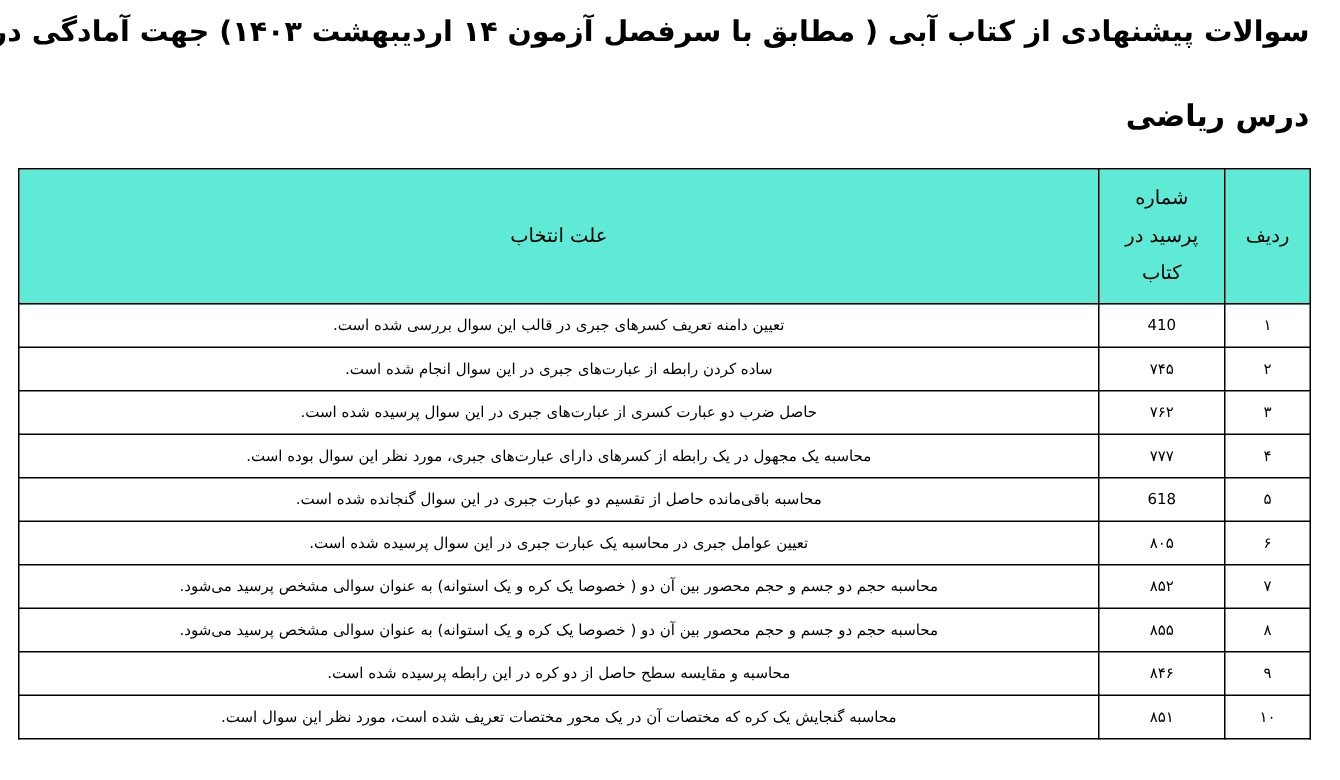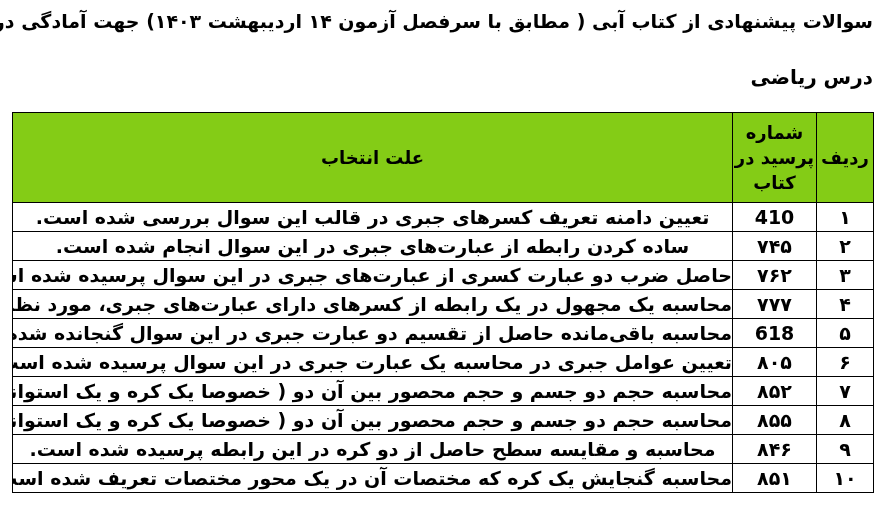--- a/index.html
+++ b/index.html
@@ -1,25 +1,25 @@
 <!DOCTYPE html>
 <html><head>
 <meta charset="utf-8">
 <style>
   html, body { margin: 0; padding: 0; background: #ffffff; }
   body { width: 893px; height: 520px; position: relative; overflow: hidden; font-family: "DejaVu Sans", sans-serif; color: #000; }
   .title { position: absolute; right: 20px; top: 6px; width: 860px; text-align: right; direction: rtl; font-weight: bold; font-size: 19px; line-height: 30px; white-space: nowrap; }
   .subtitle { position: absolute; right: 20px; top: 62px; text-align: right; direction: rtl; font-weight: bold; font-size: 20px; line-height: 30px; }
   table.main { position: absolute; left: 12px; top: 112px; width: 862px; border-collapse: collapse; direction: rtl; table-layout: fixed; }
   table.main td, table.main th { border: 1.5px solid #000; padding: 0; text-align: center; vertical-align: middle; }
-  table.main thead th { background: #84cc16; font-weight: bold; font-size: 18px; height: 89px; }
+  table.main thead th { background: #5eead4; font-weight: normal; font-size: 13px; height: 89px; }
   th.col-row { width: 56px; font-size: 14px; margin-top: 11px; }
   th.col-num { width: 83px; line-height: 25px; }
   th.col-reason { font-size: 13px; margin-top: 24px; }
-  table.main tbody td { height: 28px; font-size: 19px; font-weight: bold; }
+  table.main tbody td { height: 28px; font-size: 10px; font-weight: normal; }
   td.c-row, td.c-num { font-size: 13.5px; }
   td.c-reason { padding: 0 6px; white-space: nowrap; overflow: hidden; font-size: 12.5px; }
 </style>
 </head>
 <body>
 
 <div class="title">سوالات پیشنهادی از کتاب آبی ( مطابق با سرفصل آزمون ۱۴ اردیبهشت ۱۴۰۳) جهت آمادگی در امتحانات پایان سال</div>
 <div class="subtitle">درس ریاضی</div>
 
 <table class="main">

